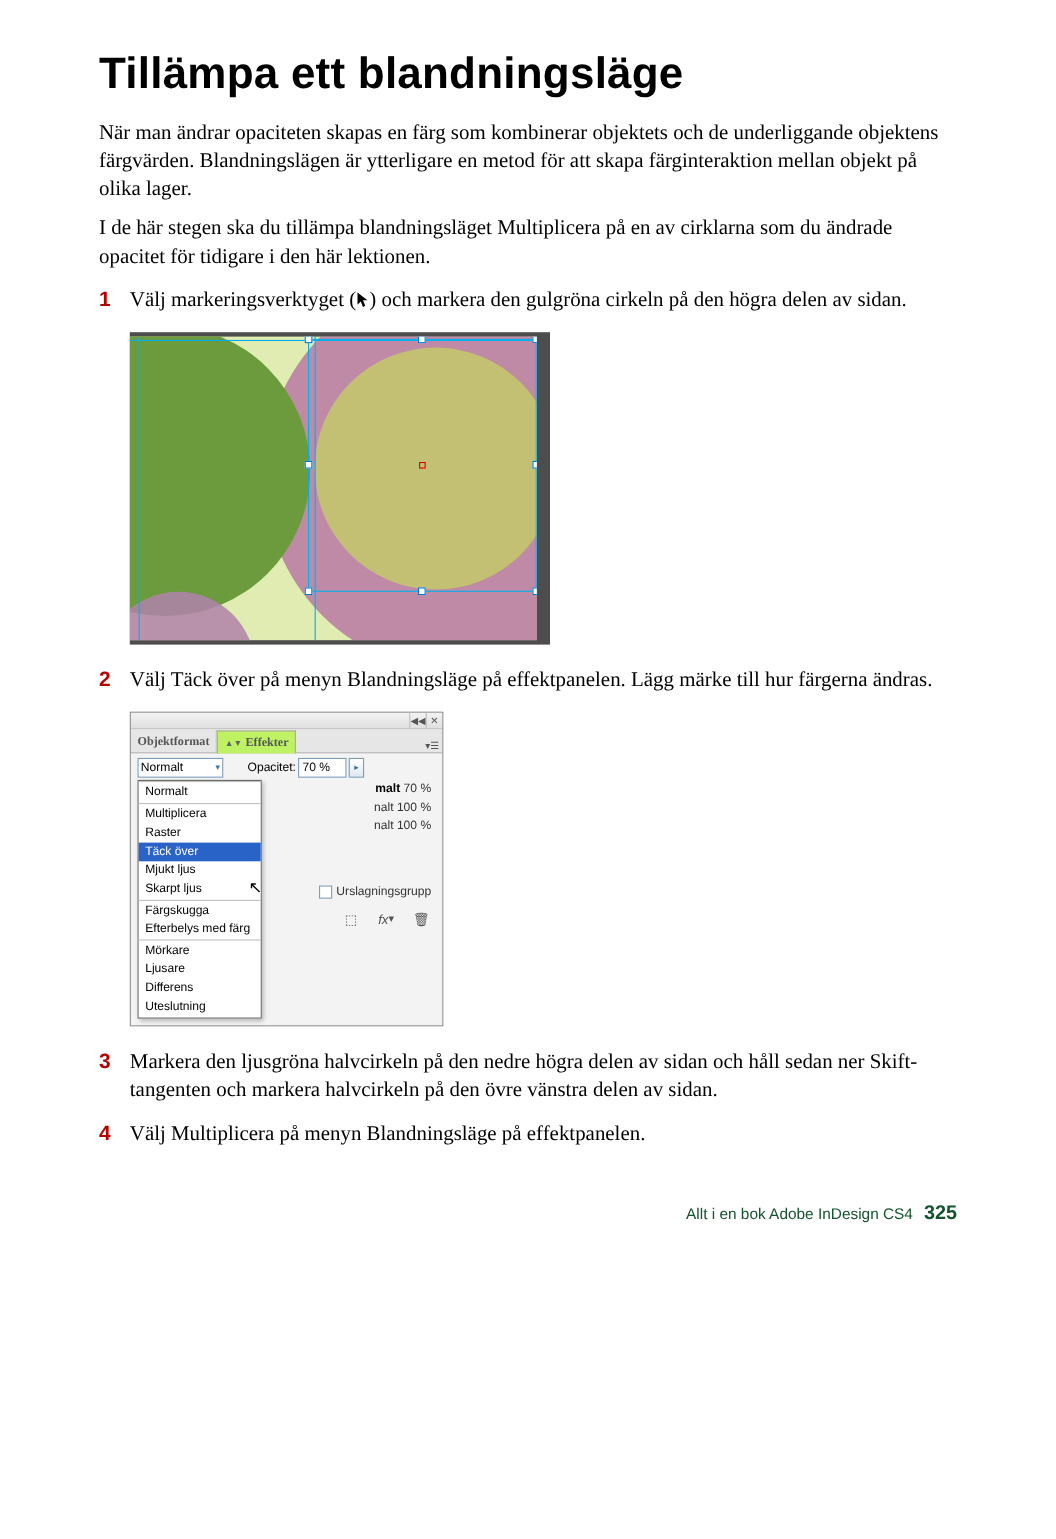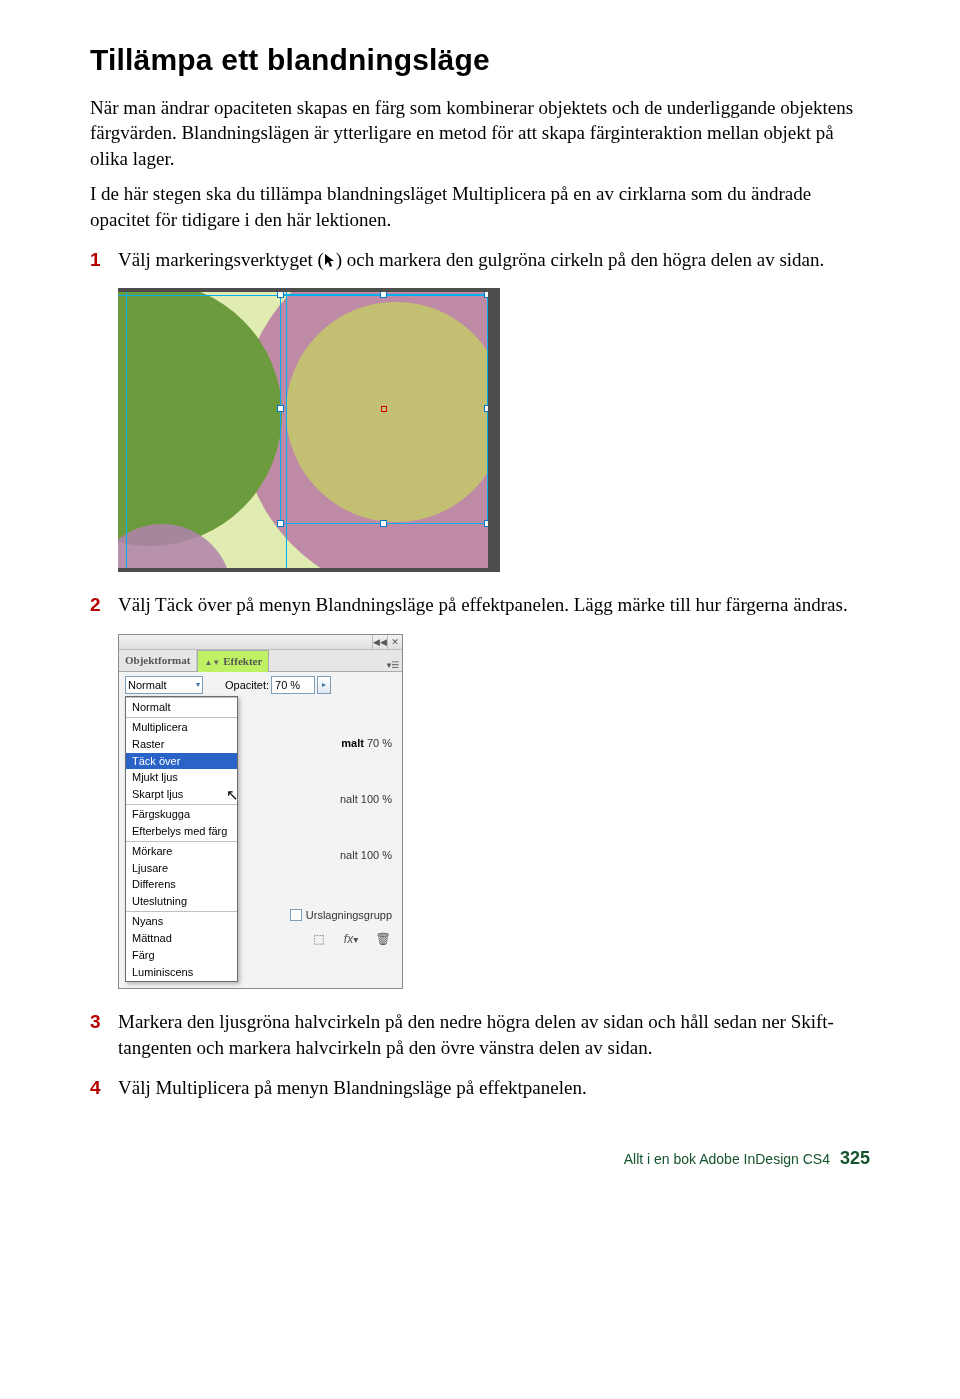--- a/index.html
+++ b/index.html
@@ -9,21 +9,21 @@
     color: #000;
     width: 960px;
     margin: 0 auto;
     padding: 40px 90px 30px 90px;
     line-height: 1.35;
     font-size: 19px;
   }
   h1 {
     font-family: Futura, "Trebuchet MS", Arial, sans-serif;
     font-weight: 700;
-    font-size: 30px;
+    font-size: 40px;
     margin-bottom: 14px;
     letter-spacing: 0.2px;
   }
   .intro p { margin-bottom: 10px; }
   ol.steps { list-style: none; counter-reset: step; margin-top: 8px; }
   ol.steps > li {
     counter-increment: step;
     position: relative;
     padding-left: 28px;
     margin-top: 14px;
@@ -170,21 +170,21 @@
   .dl-group:first-child { border-top: none;}
   .dl-item { padding: 1px 6px; white-space: nowrap; }
   .dl-item.sel { background: #2a63c8; color: #fff; }
   .right-col-under {
     position: absolute;
     left: 113px; top: -2px;
     width: 160px;
     padding: 2px 6px;
     font-size: 11px;
   }
-  .rc-line { display:flex; justify-content:flex-end; padding: 1px 0; color:#333;margin-top:39px;}
+  .rc-line { display:flex; justify-content:flex-end; padding: 1px 0; color:#333;}
   .rc-line b { font-weight: bold; color:#000;}
   .rc-check { display:flex; justify-content:flex-end; align-items:center; gap:4px; margin-top:44px; color:#333;}
   .rc-check .box { width:12px; height:12px; border:1px solid #7e9db9; background:#fff;}
   .iconrow { display:flex; justify-content:flex-end; gap:14px; margin-top:10px; font-size:12px; color:#555;}
   .iconrow span { display:inline-flex; width:18px; height:14px; align-items:center; justify-content:center;}
   .cursor2 {
     position: absolute;
     left: 100px; top: 88px;
     font-size: 15px;
     color: #000;
@@ -285,26 +285,20 @@
             <div class="dl-group">
               <div class="dl-item">Färgskugga</div>
               <div class="dl-item">Efterbelys med färg</div>
             </div>
             <div class="dl-group">
               <div class="dl-item">Mörkare</div>
               <div class="dl-item">Ljusare</div>
               <div class="dl-item">Differens</div>
               <div class="dl-item">Uteslutning</div>
             </div>
-            <div class="dl-group">
-              <div class="dl-item">Nyans</div>
-              <div class="dl-item">Mättnad</div>
-              <div class="dl-item">Färg</div>
-              <div class="dl-item">Luminiscens</div>
-            </div>
           </div>
           <div class="right-col-under">
             <div class="rc-line"><b>malt</b>&nbsp;<span>70 %</span></div>
             <div class="rc-line"><span>nalt</span>&nbsp;<span>100 %</span></div>
             <div class="rc-line"><span>nalt</span>&nbsp;<span>100 %</span></div>
             <div class="rc-check">
               <span class="box"></span>
               <span>Urslagningsgrupp</span>
             </div>
             <div class="iconrow">

